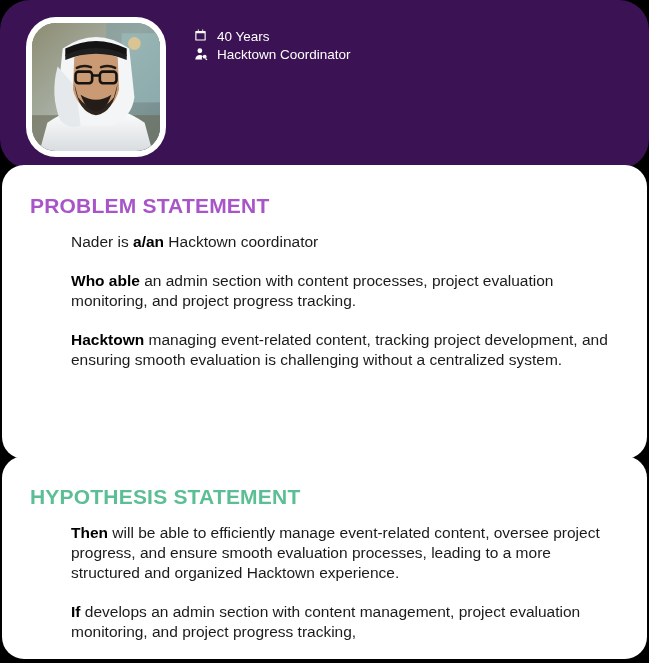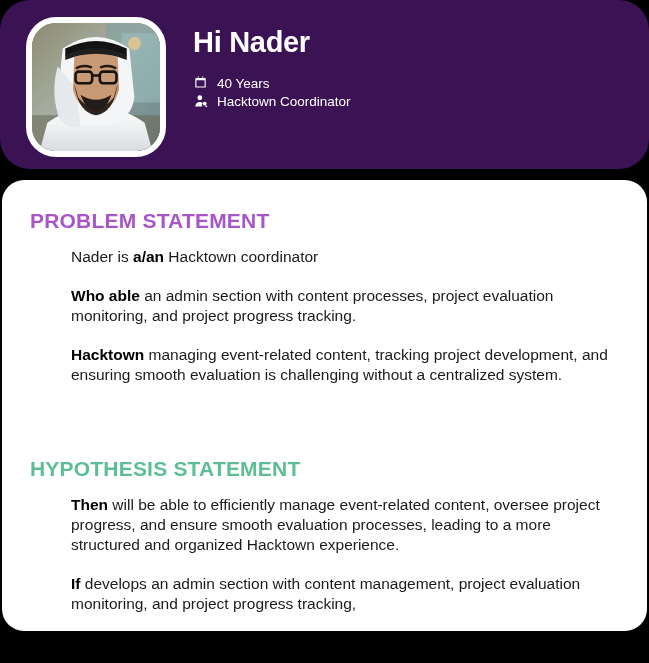--- a/index.html
+++ b/index.html
@@ -87,22 +87,22 @@
   
   .statement-card {
     position: absolute;
     left: 2px;
     width: 645px;
     background: #ffffff;
     border-radius: 22px;
     padding: 30px 28px 26px 28px;
   }
 
-  #problem-card { top: 180px; height: 294px; }
-  #hypothesis-card { top: 428px; height: 203px; }
+  #problem-card { top: 165px; height: 294px; }
+  #hypothesis-card { top: 456px; height: 203px; }
 
   .card-heading {
     font-size: 21px;
     font-weight: bold;
     letter-spacing: 0.2px;
     margin-bottom: 16px;
     line-height: 1;
   }
 
   .heading-problem { color: #A855C9; }
@@ -162,21 +162,20 @@
         <path d="M35 35 Q40 32.5 46 34.5" stroke="#221a15" stroke-width="2" fill="none" stroke-linecap="round"></path>
         <path d="M54 34.5 Q60 32.5 65 35" stroke="#221a15" stroke-width="2" fill="none" stroke-linecap="round"></path>
 
         <path d="M26 20 Q50 8 74 20 L74 26 Q50 15 26 26 Z" fill="#131313"></path>
         <path d="M26 25 Q50 14 74 25 L74 29 Q50 19 26 29 Z" fill="#1f1f1f"></path>
       </svg>
     </div>
   </div>
 
   <div class="profile-info">
-    <div class="greeting">Hi Nader</div>
 
     <div class="meta-list">
 
       <div class="meta-row">
         <span class="meta-icon">
           <svg width="13" height="13" viewBox="0 0 24 24" fill="#ffffff" aria-hidden="true">
             <path d="M7 1h2v2.2H7zM15 1h2v2.2h-2z"></path>
             <path d="M3.6 3.6h16.8c.7 0 1.2.5 1.2 1.2v15.4c0 .7-.5 1.2-1.2 1.2H3.6c-.7 0-1.2-.5-1.2-1.2V4.8c0-.7.5-1.2 1.2-1.2zm.9 4.1v11.8h15V7.7z"></path>
           </svg>
         </span>

